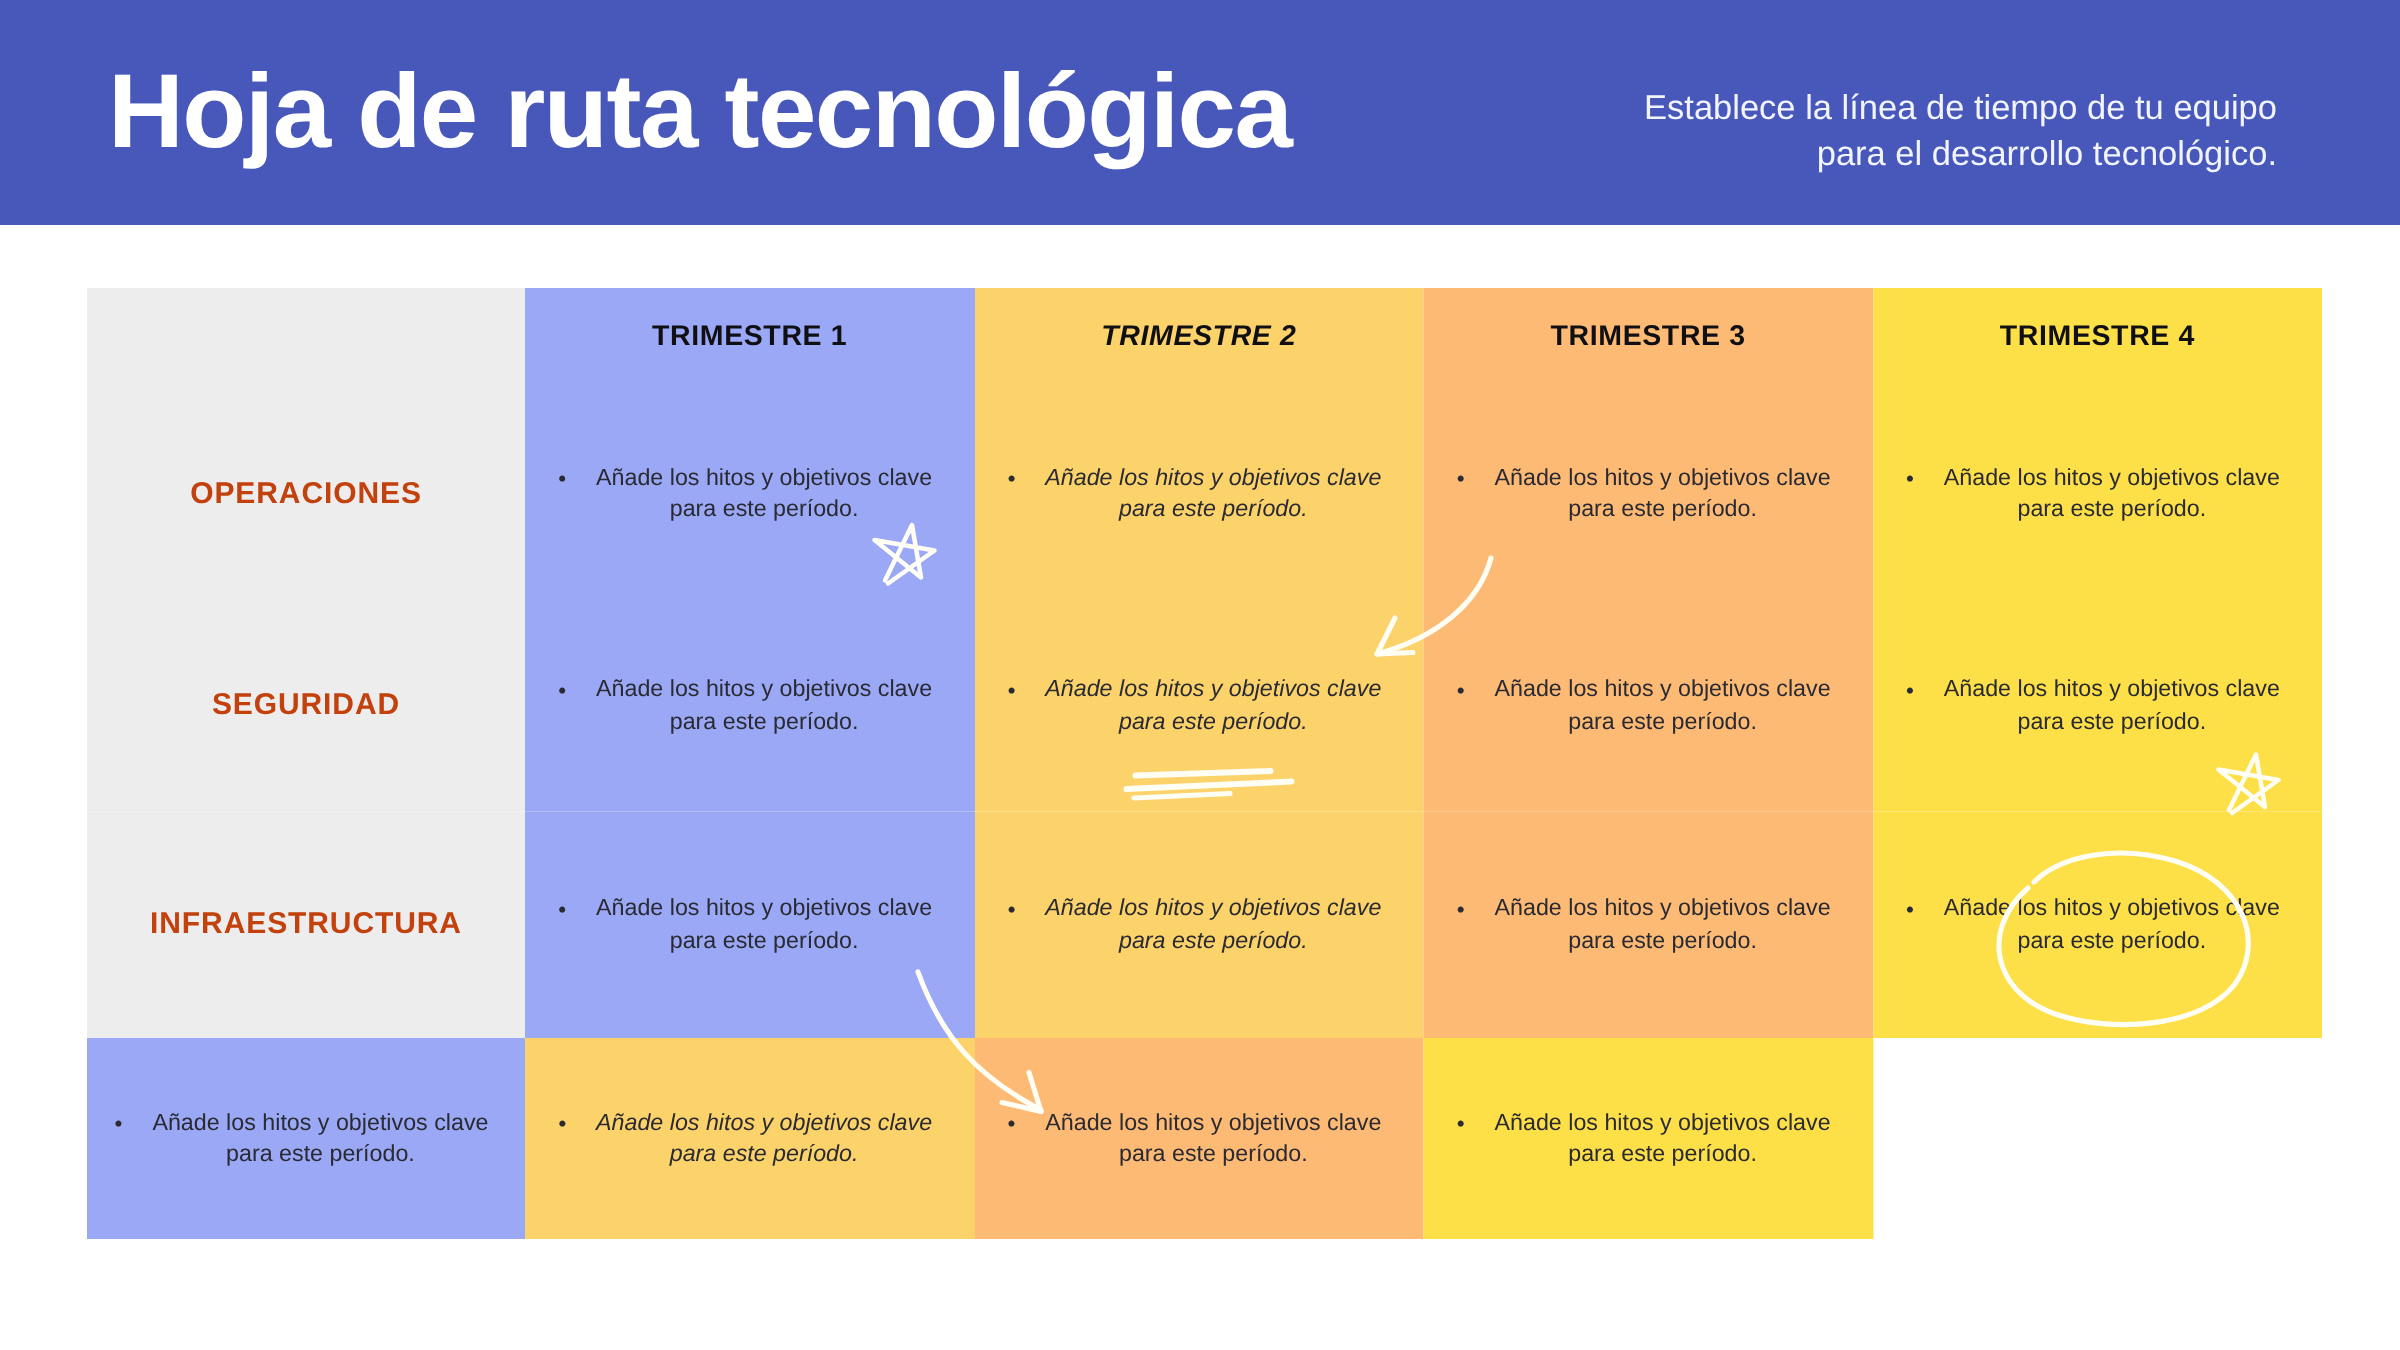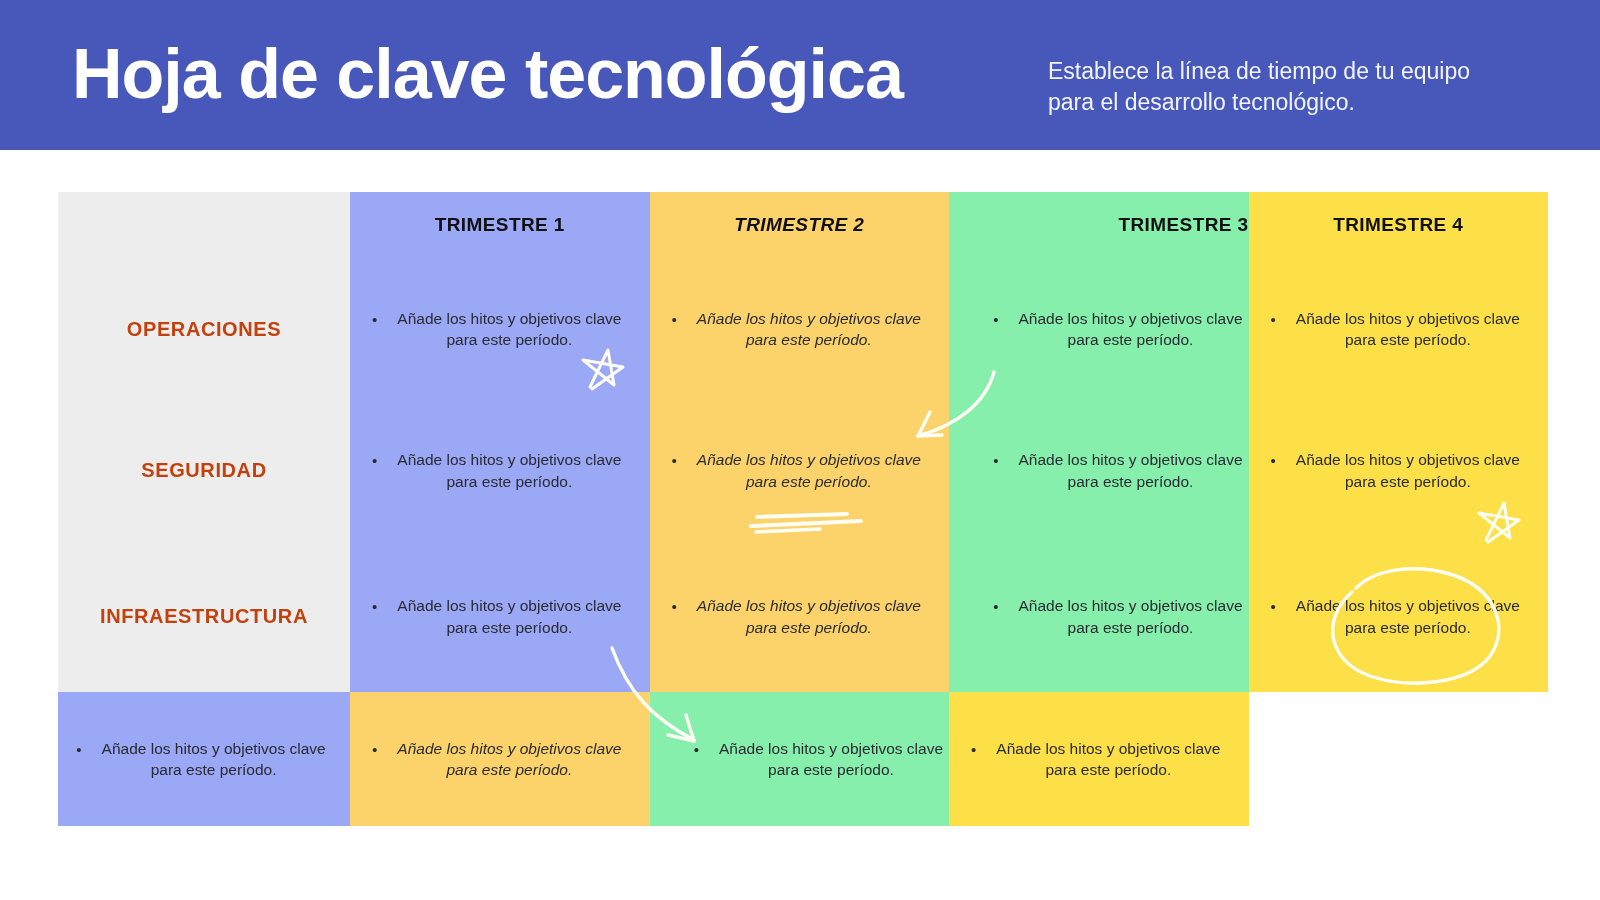--- a/index.html
+++ b/index.html
@@ -27,20 +27,21 @@
     letter-spacing: -1px;
     white-space: nowrap;
   }
   .subtitle {
     position: absolute;
     right: 82px; top: 56px;
     width: 470px;
     color: #f2f4fc;
     font-size: 23px;
     line-height: 1.36;
+    text-align: right;
     font-weight: 400;
   }
 
   
   .roadmap {
     position: absolute;
     left: 58px; top: 192px;
     width: 1490px;
     display: grid;
     grid-template-columns: 292px repeat(4, 1fr);
@@ -49,21 +50,21 @@
   }
   .cell {
     display: flex;
     align-items: center;
     justify-content: center;
   }
   .corner      { background: #ededed; }
   .label-cell  { background: #ededed; }
   .q1 { background: #9aa8f5; }
   .q2 { background: #fcd36a; font-style: italic; }
-  .q3 { background: #86efac; justify-content: flex-end; }
+  .q3 { background: #fdba74; }
   .q4 { background: #fde047; }
 
   .col-header {
     font-size: 19px;
     font-weight: 700;
     letter-spacing: 0.4px;
     color: #101014;
     text-align: center;
   }
   .row-label {
@@ -104,21 +105,21 @@
     fill: none;
     stroke: #fffef4;
     stroke-linecap: round;
     stroke-linejoin: round;
   }
 </style>
 </head>
 <body>
 
 <header class="banner">
-  <h1 class="title">Hoja de clave tecnológica</h1>
+  <h1 class="title">Hoja de ruta tecnológica</h1>
   <p class="subtitle">Establece la línea de tiempo de tu equipo para el desarrollo tecnológico.</p>
 </header>
 
 <section class="roadmap">
 
   <div class="cell corner"></div>
   <div class="cell q1">
     <span class="col-header">TRIMESTRE 1</span>
   </div>
   <div class="cell q2">

